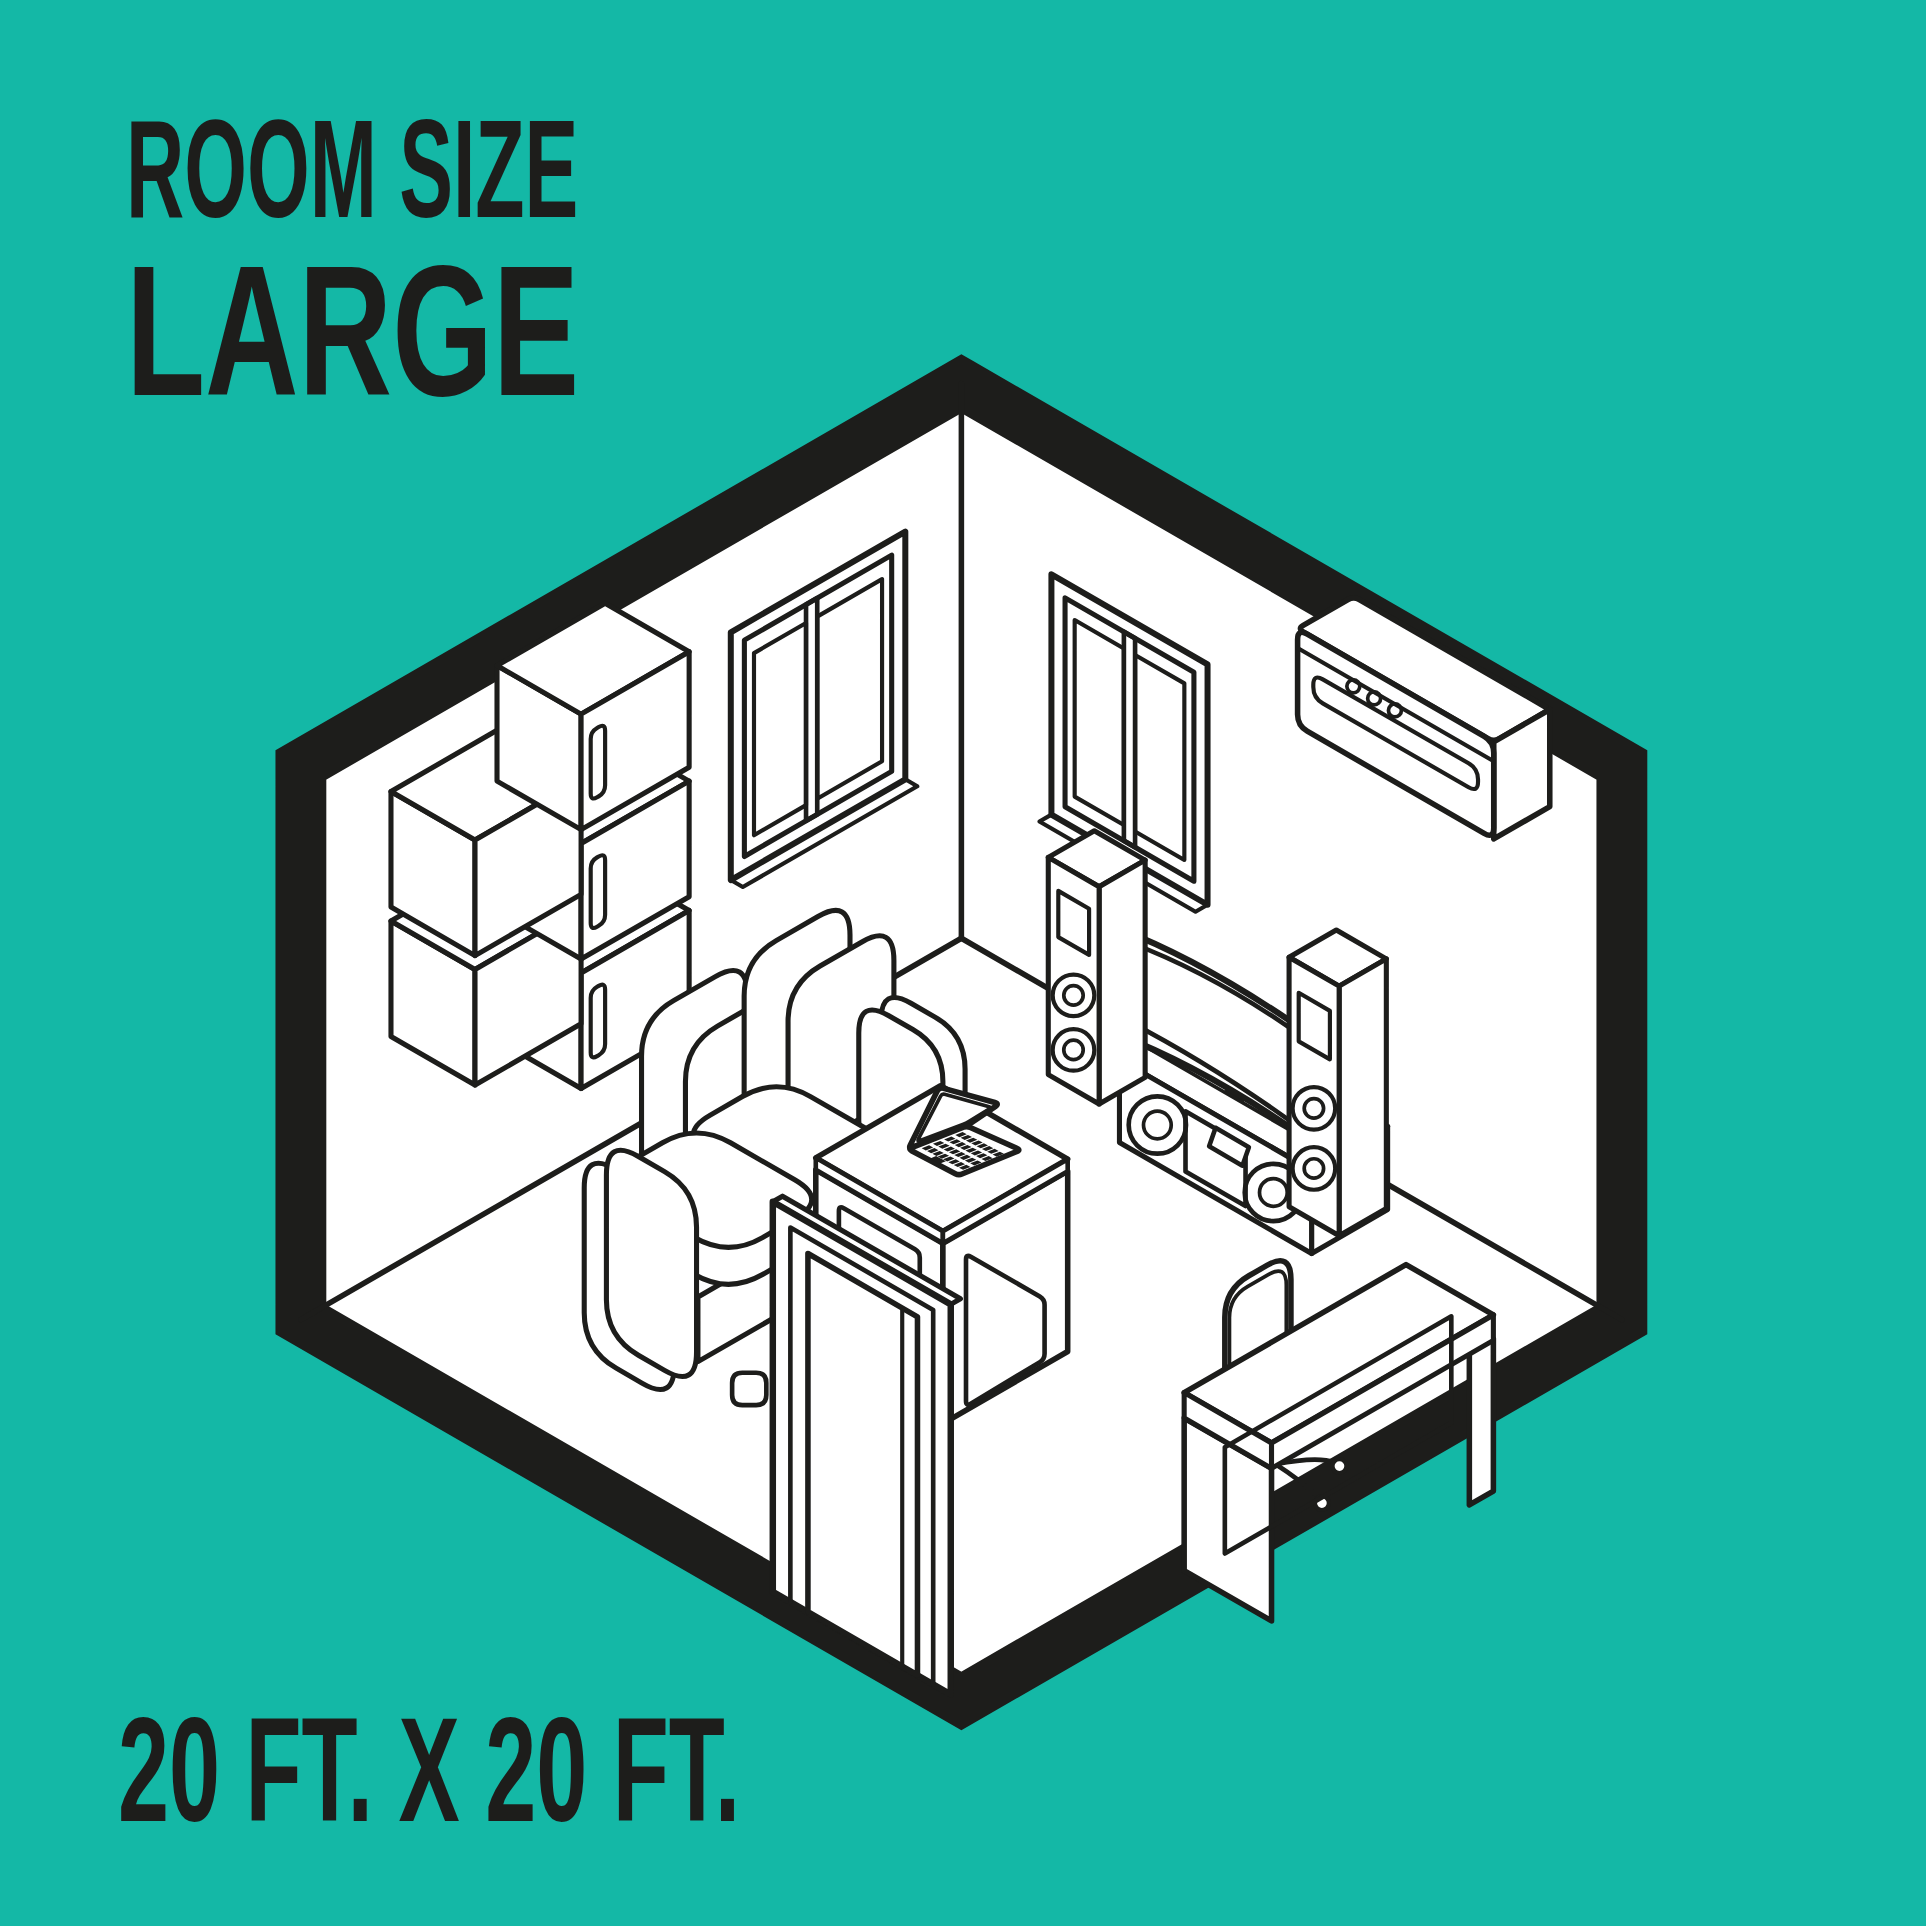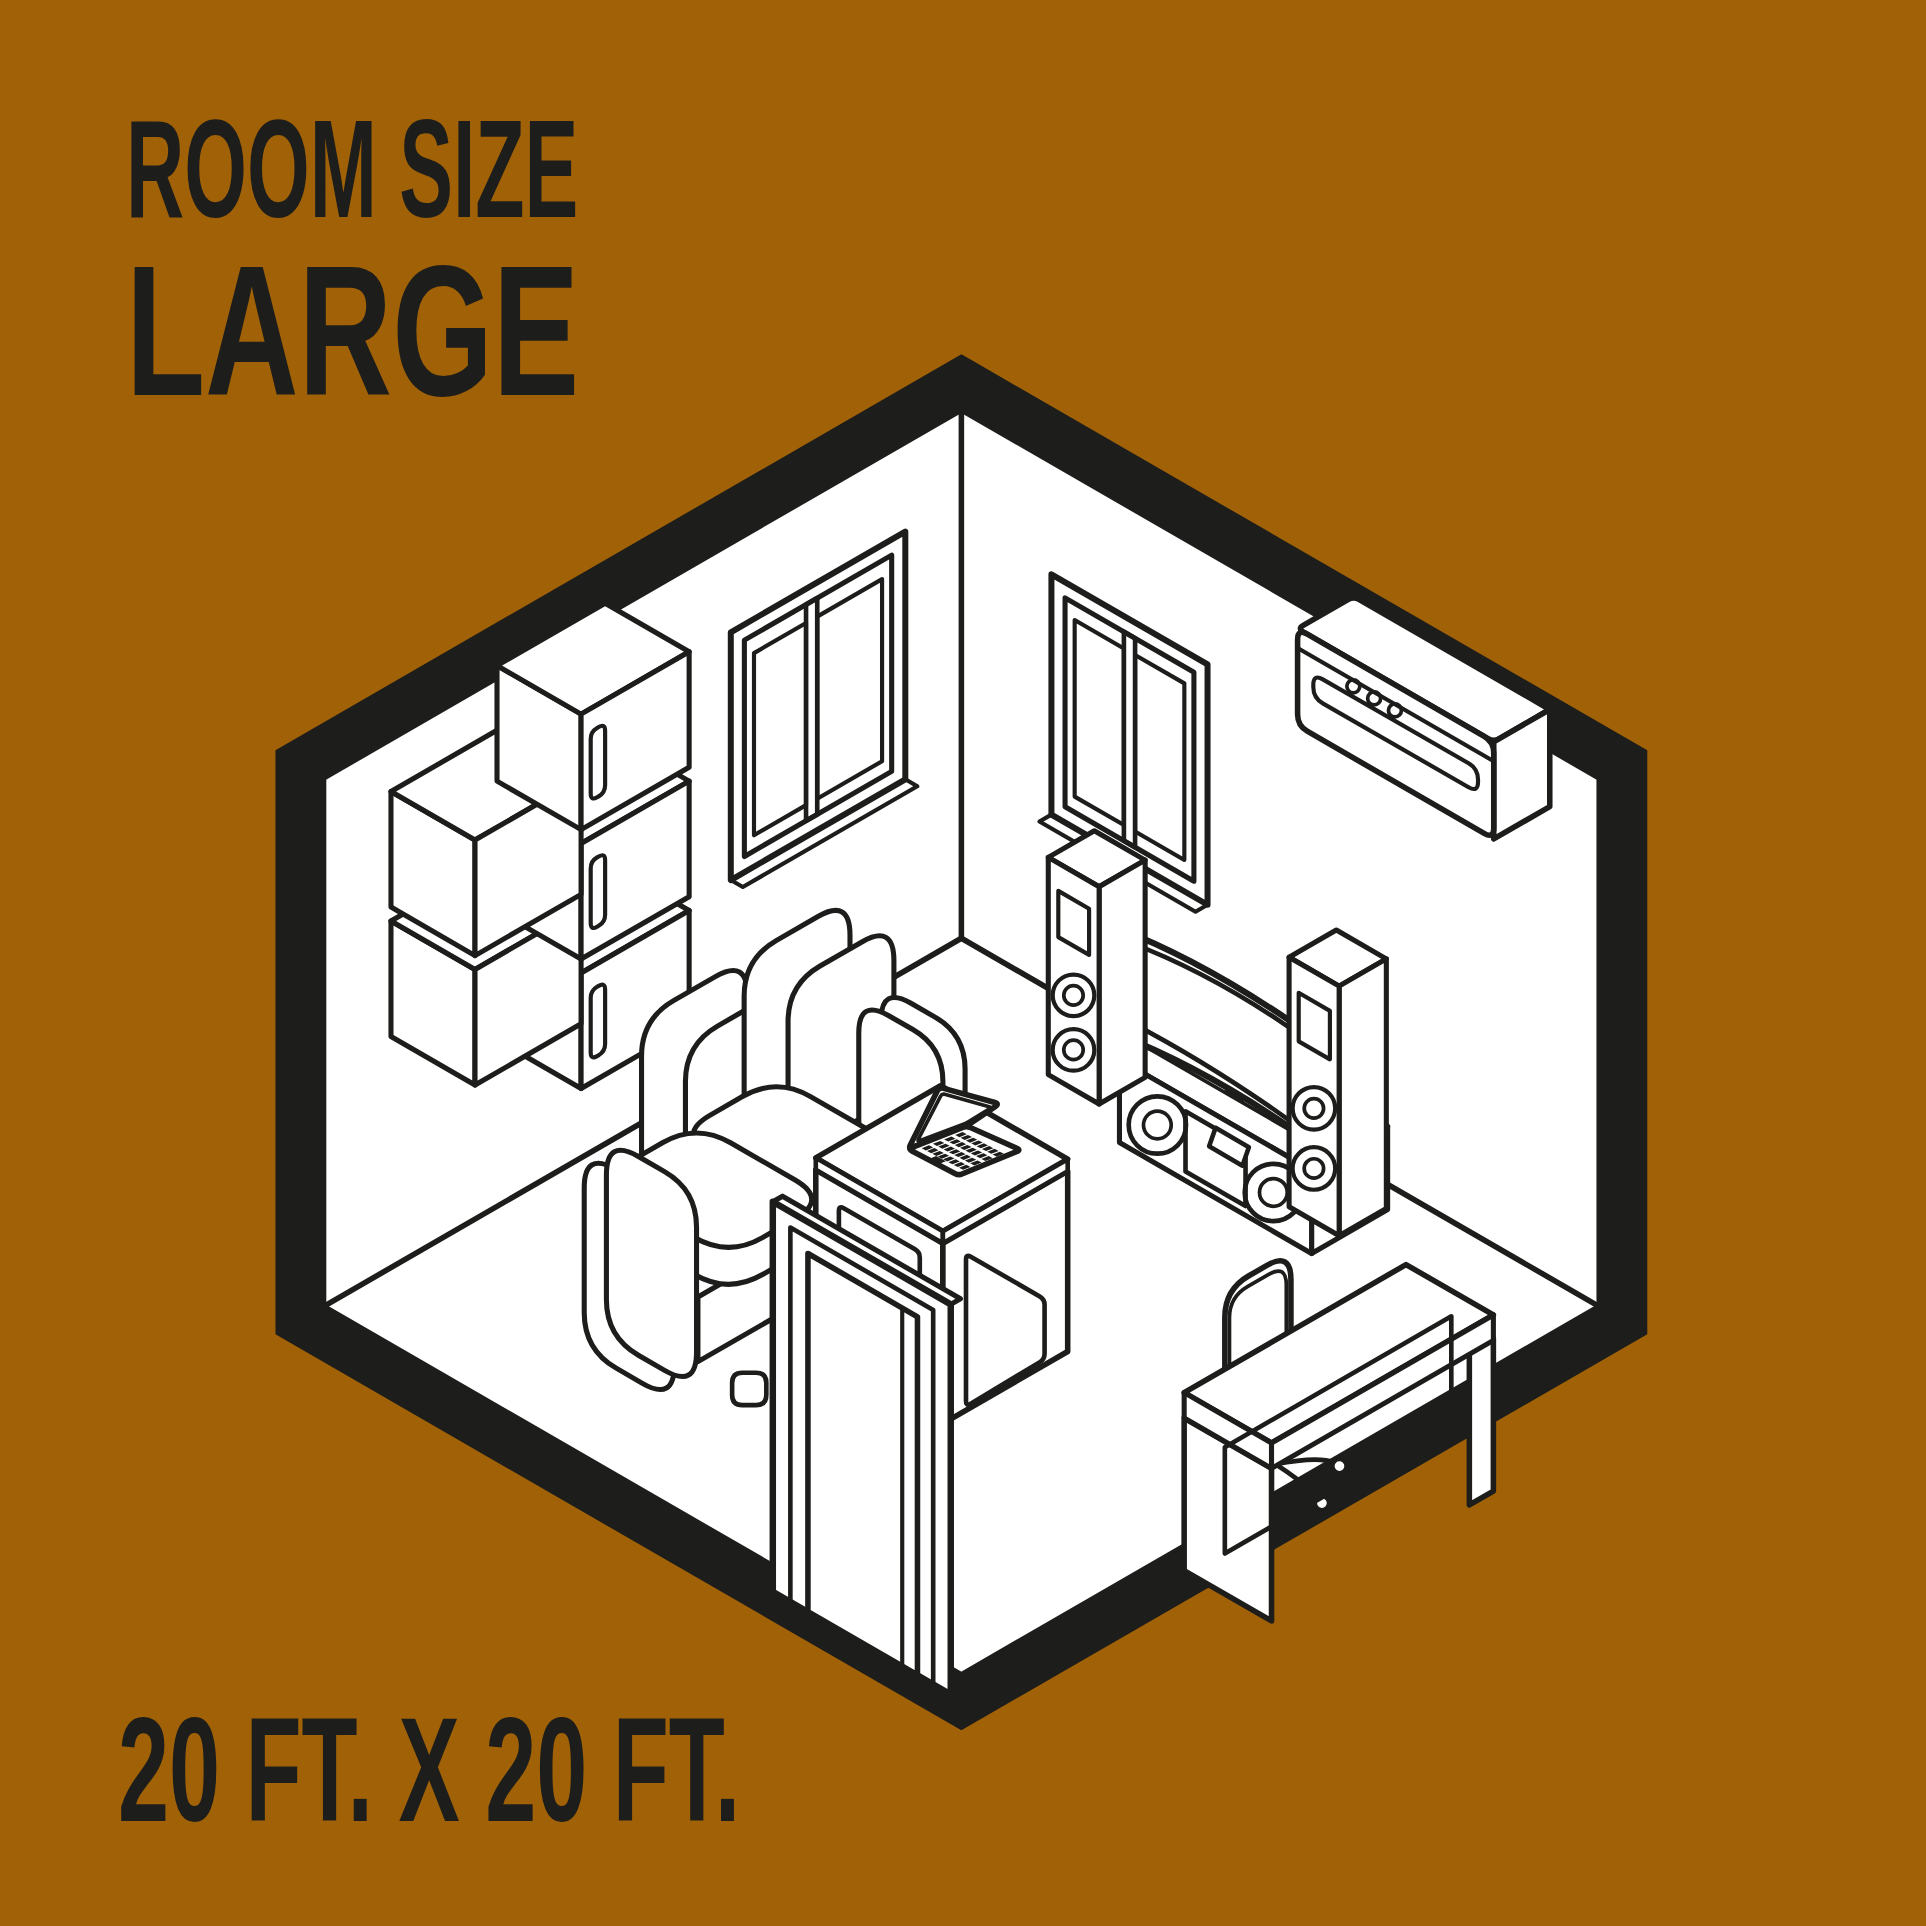--- a/index.html
+++ b/index.html
@@ -7,21 +7,21 @@
   .canvas{position:relative;width:1926px;height:1926px;font-family:"Liberation Sans",sans-serif;}
   .scene-svg{position:absolute;left:0;top:0;width:1926px;height:1926px;}
   .t{position:absolute;font-weight:bold;line-height:1;white-space:nowrap;transform-origin:left top;}
   .title{left:126px;top:99px;font-size:139px;transform:scaleX(0.58);}
   .size-label{left:126px;top:239px;font-size:185px;transform:scaleX(0.70);}
   .dims{left:118px;top:1696px;font-size:148px;transform:scaleX(0.62);}
 </style>
 </head>
 <body>
 
-<div class="canvas" style="background: #a16207;">
+<div class="canvas" style="background: #14b8a6;">
   <div class="t title" style="color: rgb(29, 29, 27);">ROOM SIZE</div>
   <div class="t size-label" style="color: rgb(29, 29, 27);">LARGE</div>
   <svg id="scene" class="scene-svg" viewBox="0 0 4167 4167" xmlns="http://www.w3.org/2000/svg">
       <g>
         <path d="M2080.0 830.0 L3509.0 1655.0 L3509.0 2855.0 L2080.0 3680.0 L651.0 2855.0 L651.0 1655.0Z" fill="#ffffff" stroke="#1d1d1b" stroke-width="110" stroke-linejoin="miter" stroke-linecap="round" stroke-miterlimit="14"></path>
         <path d="M2080.0 830.0L2080.0 2030.0" fill="none" stroke="#1d1d1b" stroke-width="12" stroke-linejoin="round" stroke-linecap="round"></path>
         <path d="M2080.0 2030.0L651.0 2855.0" fill="none" stroke="#1d1d1b" stroke-width="12" stroke-linejoin="round" stroke-linecap="round"></path>
         <path d="M2080.0 2030.0L3509.0 2855.0" fill="none" stroke="#1d1d1b" stroke-width="12" stroke-linejoin="round" stroke-linecap="round"></path>
       </g>
       <g>

